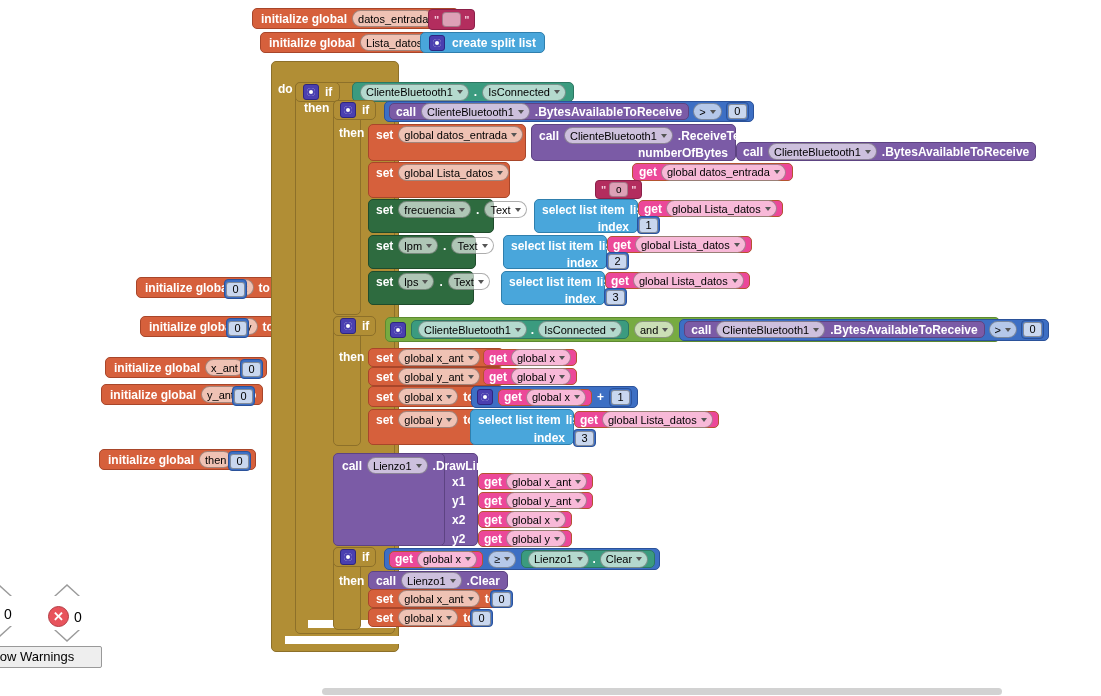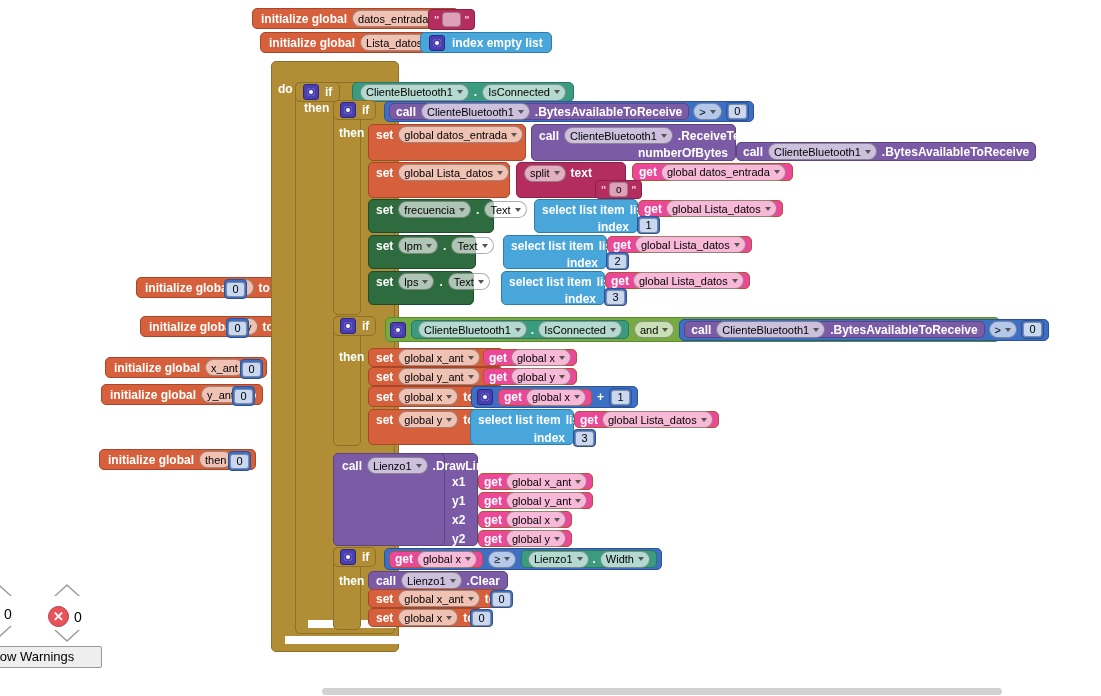--- a/index.html
+++ b/index.html
@@ -110,21 +110,21 @@
 
   <div class="blk c-variable row" style="left:260px;top:32px;height:21px;padding:0 7px 0 8px;">
     <span class="lbl">initialize global</span>
     <span class="field">
         <span>Lista_datos</span>
       </span>
     <span class="lbl">to</span>
   </div>
   <div class="blk c-list row" style="left:420px;top:32px;height:21px;padding:0 8px;gap:7px;">
     <span class="gear"></span>
-    <span class="lbl">index empty list</span>
+    <span class="lbl">create split list</span>
   </div>
 
   <div class="blk c-variable row" style="left:136px;top:277px;height:21px;padding:0 6px 0 8px;">
     <span class="lbl">initialize global</span>
     <span class="field">
         <span>x</span>
       </span>
     <span class="lbl">to</span>
   </div>
   <div class="num" style="position:absolute;left:224px;top:279px;">
@@ -258,32 +258,20 @@
 
   <div class="blk c-variable row" style="left:368px;top:162px;width:142px;height:36px;padding:0 7px;align-items:flex-start;">
     <span class="row" style="height:19px;">
       <span class="lbl">set</span>
       <span class="field">
           <span>global Lista_datos</span>
           <i class="caret"></i>
         </span>
       <span class="lbl">to</span>
     </span>
-  </div>
-  <div class="blk c-text" style="left:516px;top:162px;width:110px;height:36px;">
-    <div class="row" style="padding:2px 0 0 7px;height:16px;">
-      <span class="field">
-          <span>split</span>
-          <i class="caret"></i>
-        </span>
-      <span class="lbl">text</span>
-    </div>
-    <div class="row" style="padding:2px 7px 0 0;justify-content:flex-end;">
-      <span class="lbl">at</span>
-    </div>
   </div>
   <div class="blk c-variable2 row" style="left:632px;top:163px;height:18px;padding:0 6px;gap:4px;">
     <span class="lbl">get</span>
     <span class="field">
         <span>global datos_entrada</span>
         <i class="caret"></i>
       </span>
   </div>
   <div class="str" style="position:absolute;left:595px;top:180px;height:17px;">
     <i>"</i>
@@ -586,21 +574,21 @@
         <span>≥</span>
         <i class="caret"></i>
       </span>
     <span class="blk c-comp-get row" style="position:relative;left:0;top:0;height:18px;padding:0 6px;gap:4px;">
       <span class="field">
           <span>Lienzo1</span>
           <i class="caret"></i>
         </span>
       <span class="lbl">.</span>
       <span class="field">
-          <span>Width</span>
+          <span>Clear</span>
           <i class="caret"></i>
         </span>
     </span>
   </div>
   <div class="lbl" style="position:absolute;left:339px;top:574px;">then</div>
 
   <div class="blk c-comp-call row" style="left:368px;top:571px;height:19px;padding:0 7px;">
     <span class="lbl">call</span>
     <span class="field">
         <span>Lienzo1</span>

